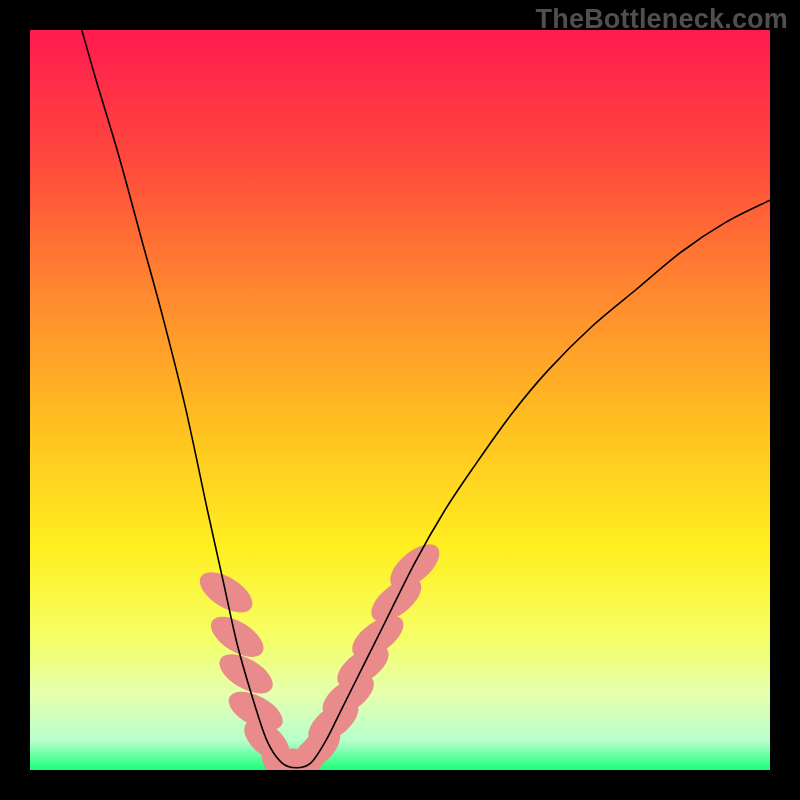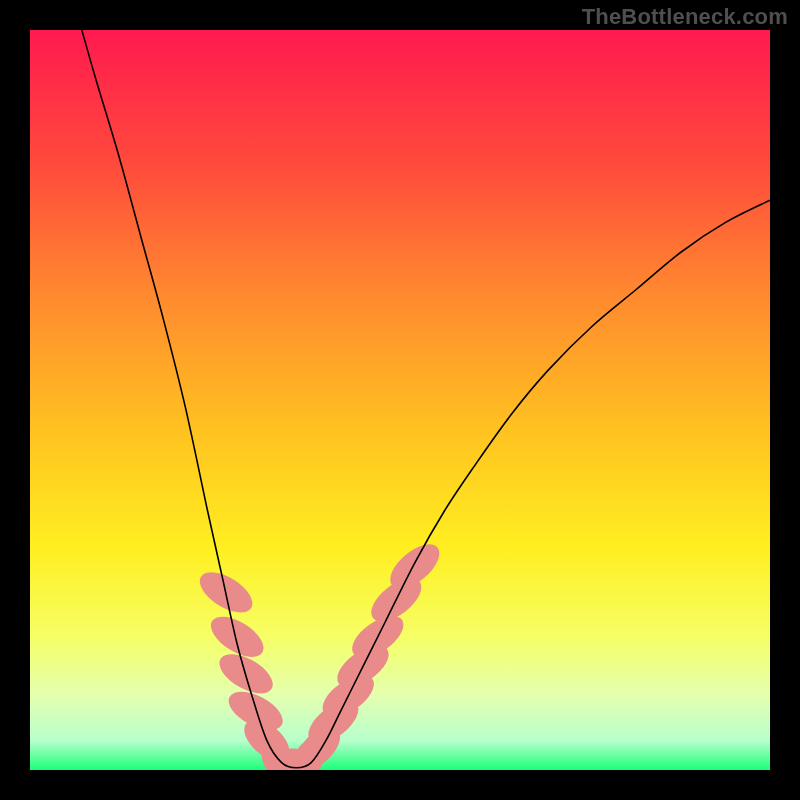--- a/index.html
+++ b/index.html
@@ -15,21 +15,21 @@
     position: relative;
     width: 800px;
     height: 800px;
     background: #000;
   }
   .watermark {
     position: absolute;
     top: 4px;
     right: 12px;
     color: #4f4f4f;
-    font-size: 22px;
+    font-size: 27px;
     font-weight: 600;
     letter-spacing: 0.2px;
     z-index: 20;
   }
   .plot {
     position: absolute;
     left: 30px;
     top: 30px;
     width: 740px;
     height: 740px;

